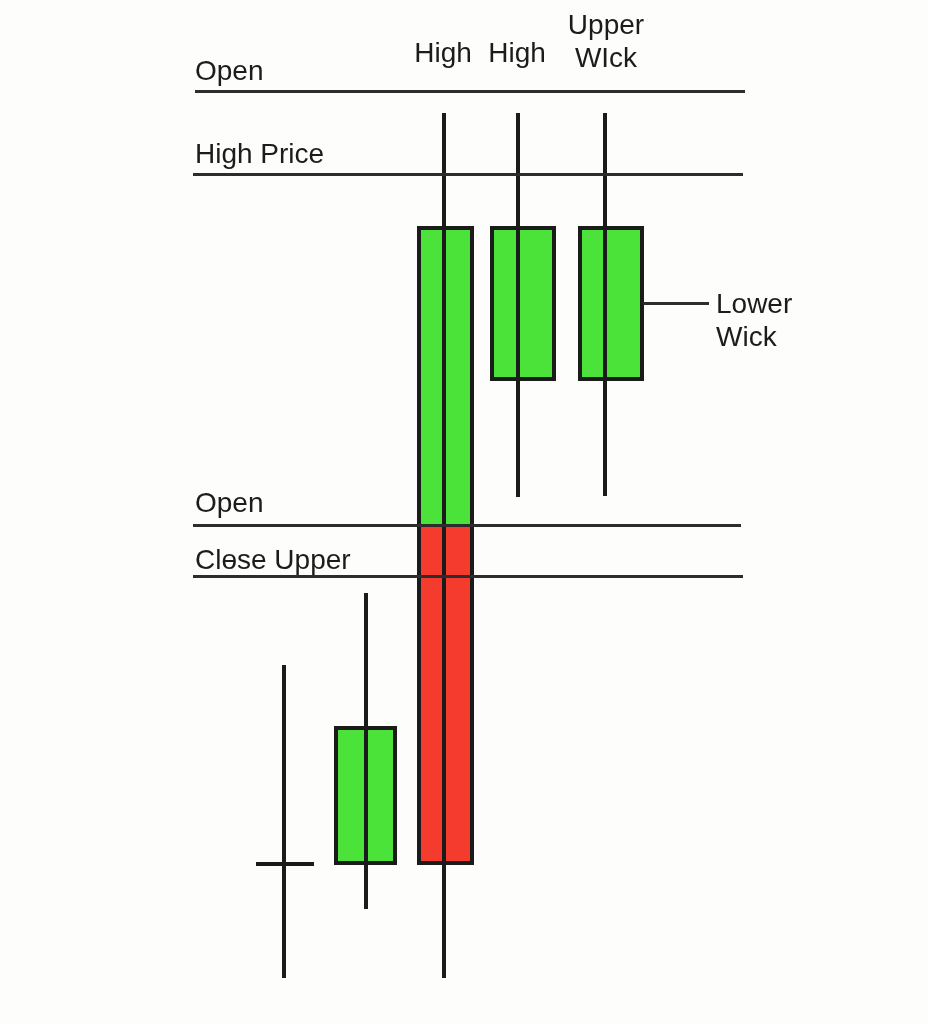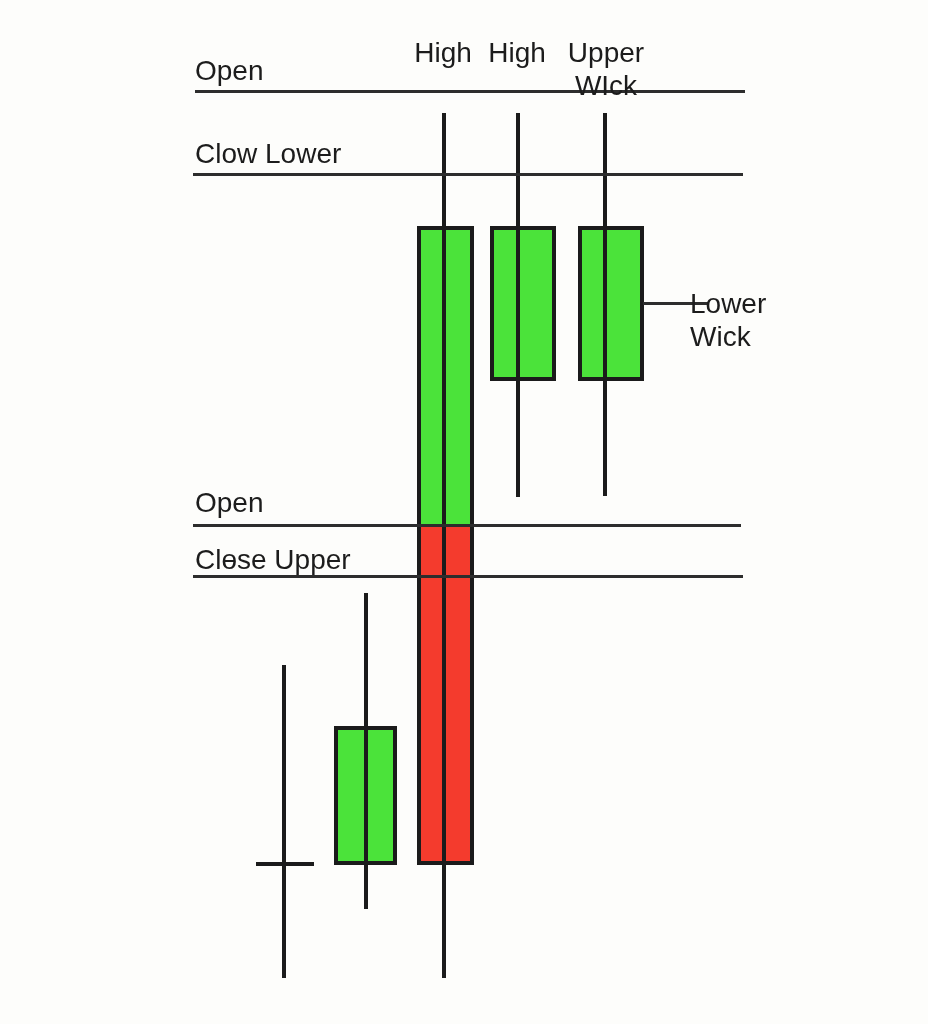--- a/index.html
+++ b/index.html
@@ -89,28 +89,28 @@
 
   <div class="pointer" style="left:643px; top:302px; width:66px;"></div>
 
   <div class="lbl" style="left:195px; top:54px;">Open</div>
 
   <div class="lbl center" style="left:411px; top:36px; width:64px;">High</div>
 
   <div class="lbl center" style="left:485px; top:36px; width:64px;">High</div>
 
   <div class="lbl center" style="left:556px; top:8px; width:100px;">
-    <span style="display:block;margin-top:28px;">Upper</span>
+    <span style="display:block;">Upper</span>
     <span style="display:block;">WIck</span>
   </div>
 
-  <div class="lbl" style="left:195px; top:137px;">Clow Lower</div>
+  <div class="lbl" style="left:195px; top:137px;">High Price</div>
 
   <div class="lbl" style="left:195px; top:486px;">Open</div>
 
   <div class="lbl" style="left:195px; top:543px;">Clɵse Upper</div>
 
-  <div class="lbl" style="left:690px; top:287px;">
+  <div class="lbl" style="left:716px; top:287px;">
     <span style="display:block;">Lower</span>
     <span style="display:block;">Wick</span>
   </div>
 
 </div>
 
 </body></html>

